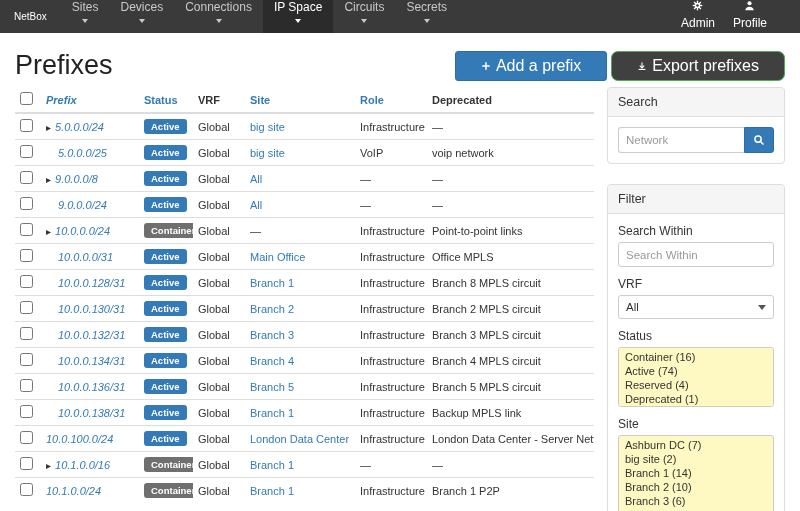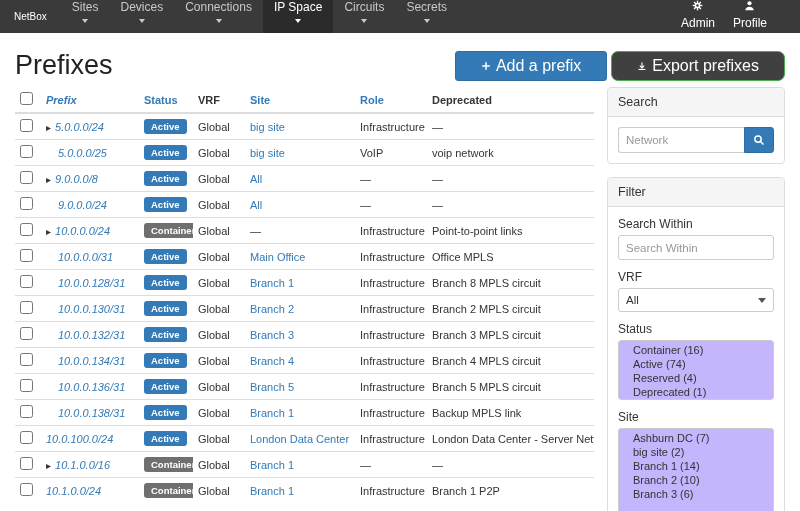--- a/index.html
+++ b/index.html
@@ -41,33 +41,33 @@
   .col-vrf { width: 52px; }
   .col-site { width: 110px; }
   .col-role { width: 72px; }
   a.lnk { color: #337ab7; }
   .badge { display: inline-block; color: #fff; font-size: 9.5px; font-weight: 700; padding: 2.5px 7px; border-radius: 3px; line-height: 1; }
   .tree-caret { color: #333; margin-right: 4px; font-size: 10px; cursor: pointer; }
   .indent { display: inline-block; height: 1px; }
 
   
   .sidebar { width: 178px; flex-shrink: 0; }
-  .panel { border: 1px solid #ddd; border-radius: 4px; margin-bottom: 13px; background: #fff; }
+  .panel { border: 1px solid #ddd; border-radius: 4px; margin-bottom: 20px; background: #fff; }
   .panel-heading { background: #f5f5f5; border-bottom: 1px solid #ddd; padding: 7px 10px; font-size: 12.5px; color: #333; border-radius: 3px 3px 0 0; }
   .panel-body { padding: 10px; }
   .input-group { display: flex; }
   .input-group input { flex: 1; min-width: 0; border: 1px solid #ccc; border-right: none; border-radius: 3px 0 0 3px; padding: 4px 7px; font-size: 11.5px; font-family: inherit; height: 26px; }
   .input-group button { width: 30px; height: 26px; background: #337ab7; border: 1px solid #2e6da4; border-radius: 0 3px 3px 0; display: flex; align-items: center; justify-content: center; cursor: pointer; }
   input::placeholder { color: #999; }
   .f-label { display: block; font-size: 12px; color: #333; margin: 10px 0 4px; }
   .f-label.first { margin-top: 0; }
   .text-input { width: 100%; border: 1px solid #ccc; border-radius: 3px; padding: 4px 7px; font-size: 11.5px; height: 25px; font-family: inherit; }
   .select { border: 1px solid #ccc; border-radius: 3px; height: 24px; display: flex; align-items: center; justify-content: space-between; padding: 0 7px; font-size: 11.5px; background: #fff; cursor: pointer; }
   .sel-arrow { width: 0; height: 0; border-left: 4px solid transparent; border-right: 4px solid transparent; border-top: 5px solid #555; }
-  .listbox { border: 1px solid #ccc; border-radius: 3px; overflow-y: scroll; background: #c4b5fd; padding: 2px 8px; }
+  .listbox { border: 1px solid #ccc; border-radius: 3px; overflow-y: scroll; background: #fef9c3; padding: 2px 0; }
   .listbox .opt { font-size: 11px; padding: 1px 6px; white-space: nowrap; cursor: pointer; }
   #status-listbox { height: 60px; }
   #site-listbox { height: 96px; }
   ::-webkit-scrollbar { width: 9px; }
   ::-webkit-scrollbar-track { background: #f5f5f5; border-left: 1px solid #e3e3e3; }
   ::-webkit-scrollbar-thumb { background: #c2c2c2; border-radius: 5px; border: 2px solid #f5f5f5; }
 </style>
 </head>
 <body>
 

